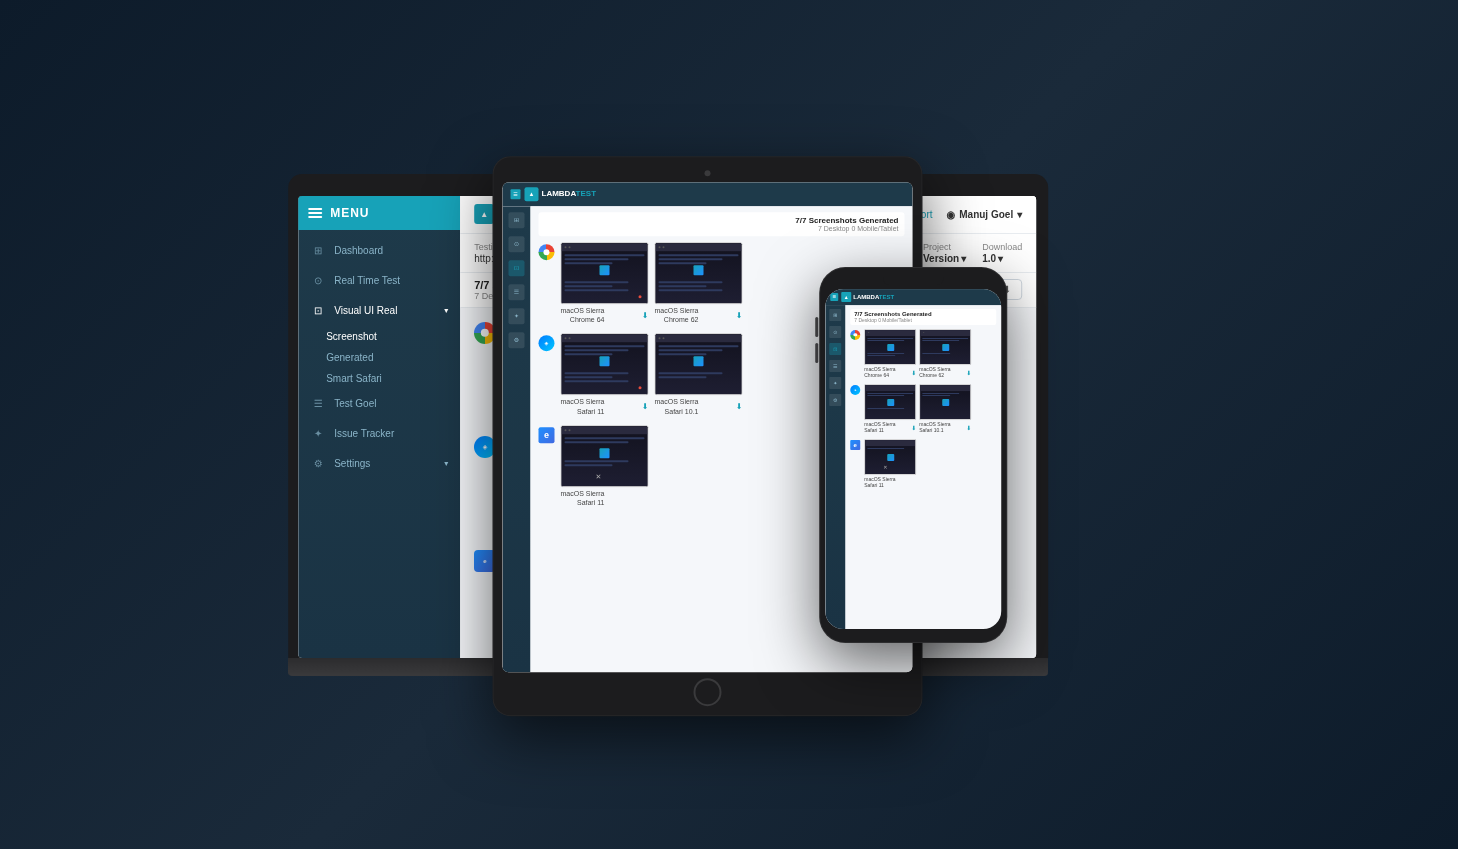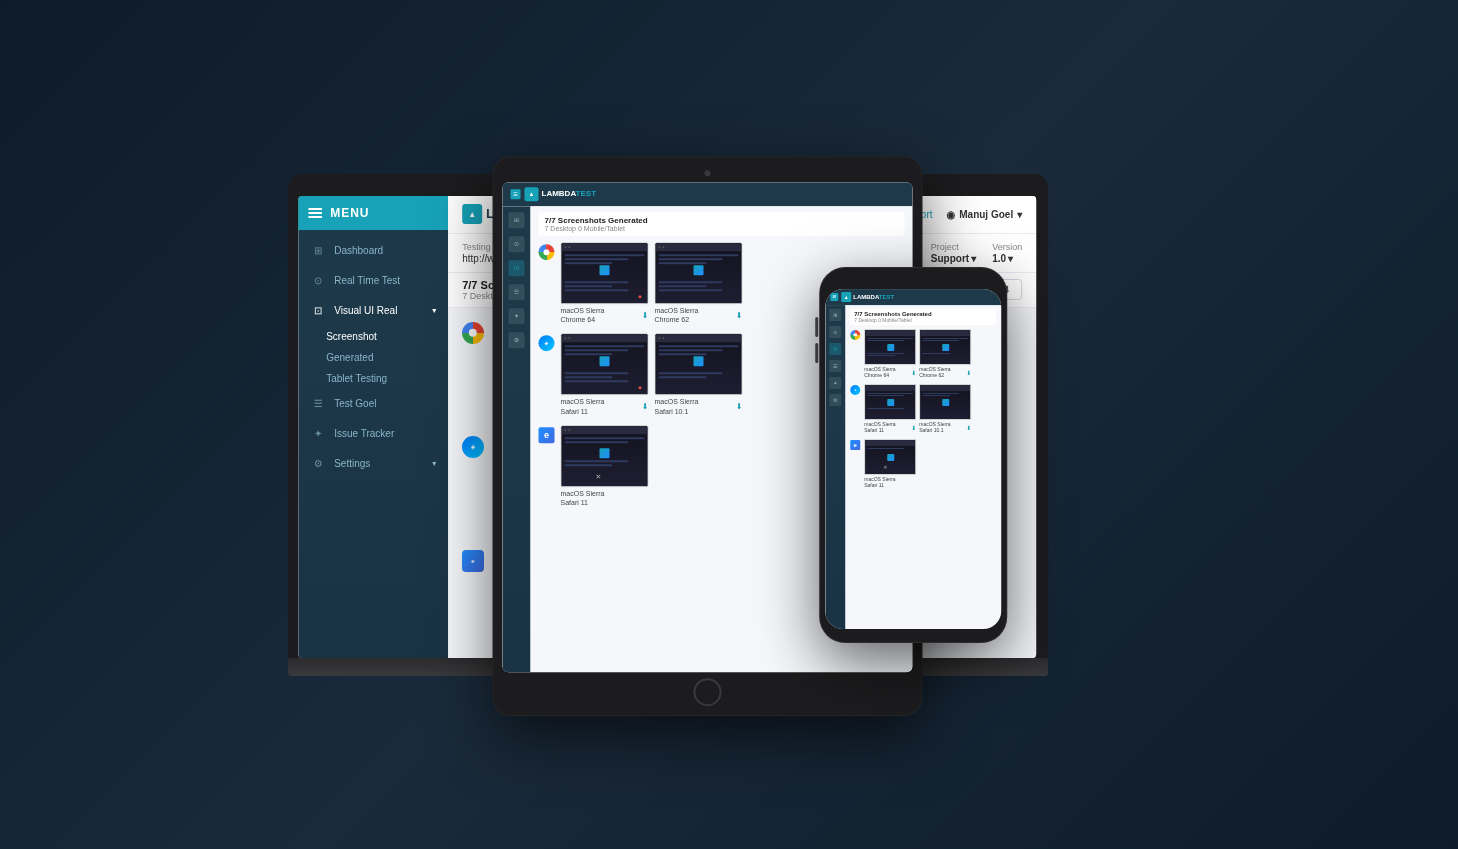--- a/index.html
+++ b/index.html
@@ -71,21 +71,21 @@
 
     
     .app-ui {
       display: flex;
       width: 100%;
       height: 100%;
       font-size: 11px;
     }
 
     .sidebar {
-      width: 150px;
+      width: 162px;
       background: linear-gradient(180deg, #1e3a4a 0%, #1a3344 100%);
       color: #fff;
       flex-shrink: 0;
       display: flex;
       flex-direction: column;
     }
 
     .sidebar-header {
       background: #17a2b8;
       padding: 10px 10px;
@@ -415,20 +415,21 @@
       border-radius: 50%;
       border: 2px solid #3a3a3c;
       margin: 6px auto 0;
     }
 
     .tablet-app {
       display: flex;
       flex-direction: column;
       height: 100%;
       font-size: 9px;
+      text-align: right;
     }
 
     .tablet-topbar {
       background: #1e3a4a;
       padding: 5px 8px;
       display: flex;
       align-items: center;
       gap: 4px;
     }
 
@@ -873,21 +874,21 @@
                 <span>Real Time Test</span>
               </div>
               <div class="nav-item active">
                 <span class="nav-icon">⊡</span>
                 <span>Visual UI Real</span>
                 <span style="margin-left:auto;font-size:8px;">▾</span>
               </div>
               <div class="nav-sub">
                 <div class="nav-sub-item active">Screenshot</div>
                 <div class="nav-sub-item">Generated</div>
-                <div class="nav-sub-item">Tablet Testing</div>
+                <div class="nav-sub-item">Smart Safari</div>
               </div>
               <div class="nav-item">
                 <span class="nav-icon">☰</span>
                 <span>Test Goel</span>
               </div>
               <div class="nav-item">
                 <span class="nav-icon">✦</span>
                 <span>Issue Tracker</span>
               </div>
               <div class="nav-item">
@@ -925,26 +926,26 @@
 
             <div class="page-header">
               <div class="url-section">
                 <div class="url-label">Testing URL</div>
                 <div class="url-value">http://www.ark.io</div>
               </div>
               <div class="project-version">
                 <div class="pv-group">
                   <div>Project</div>
                   <div class="pv-value">
-                    <span>Support</span>
+                    <span>Version</span>
                     <span>▾</span>
                   </div>
                 </div>
                 <div class="pv-group">
-                  <div>Version</div>
+                  <div>Download</div>
                   <div class="pv-value">
                     <span>1.0</span>
                     <span>▾</span>
                   </div>
                 </div>
               </div>
             </div>
 
             <div class="screenshots-bar">
               <div>

